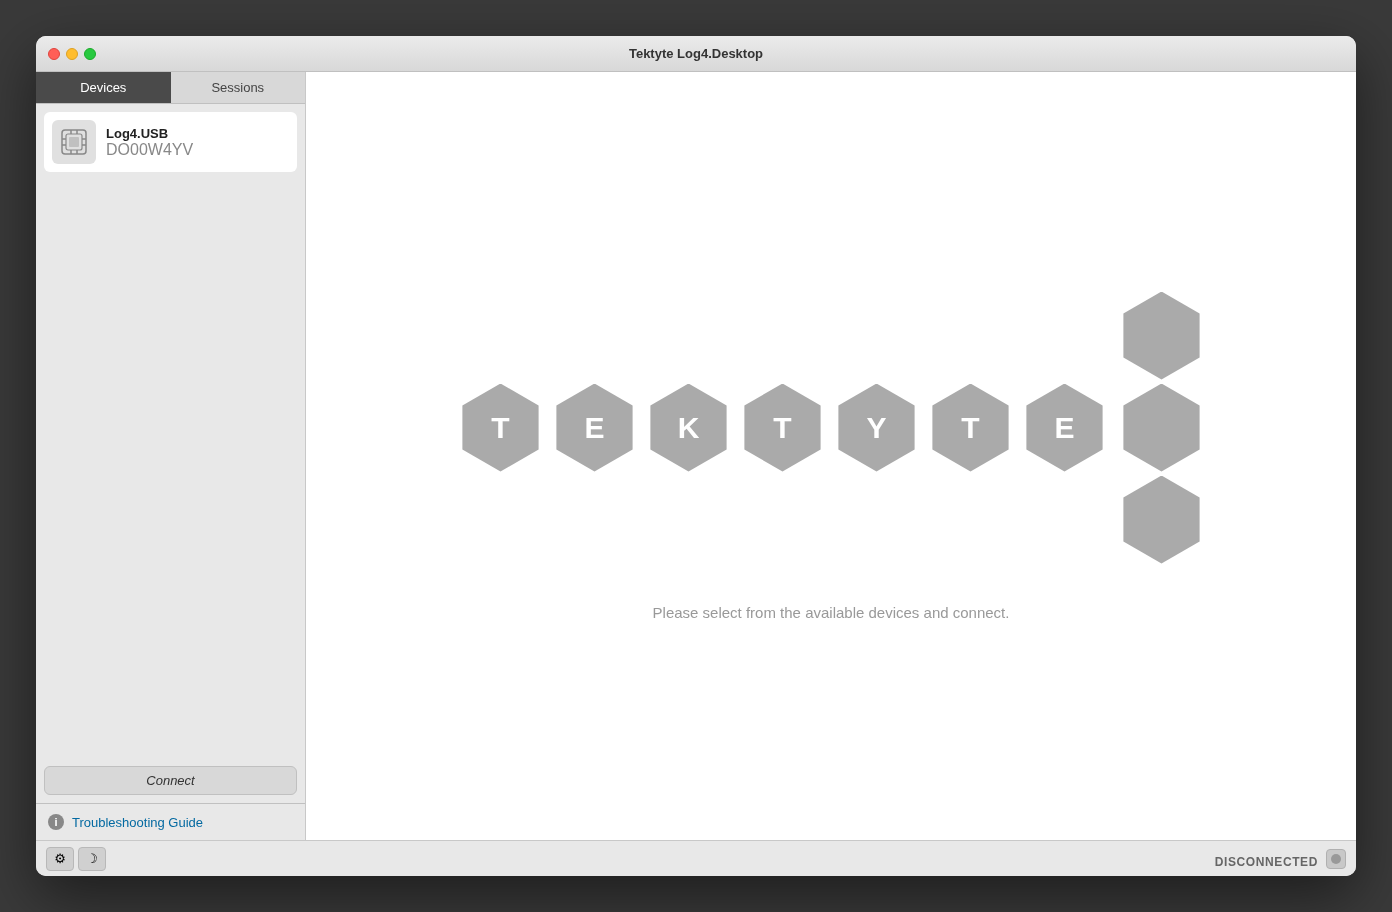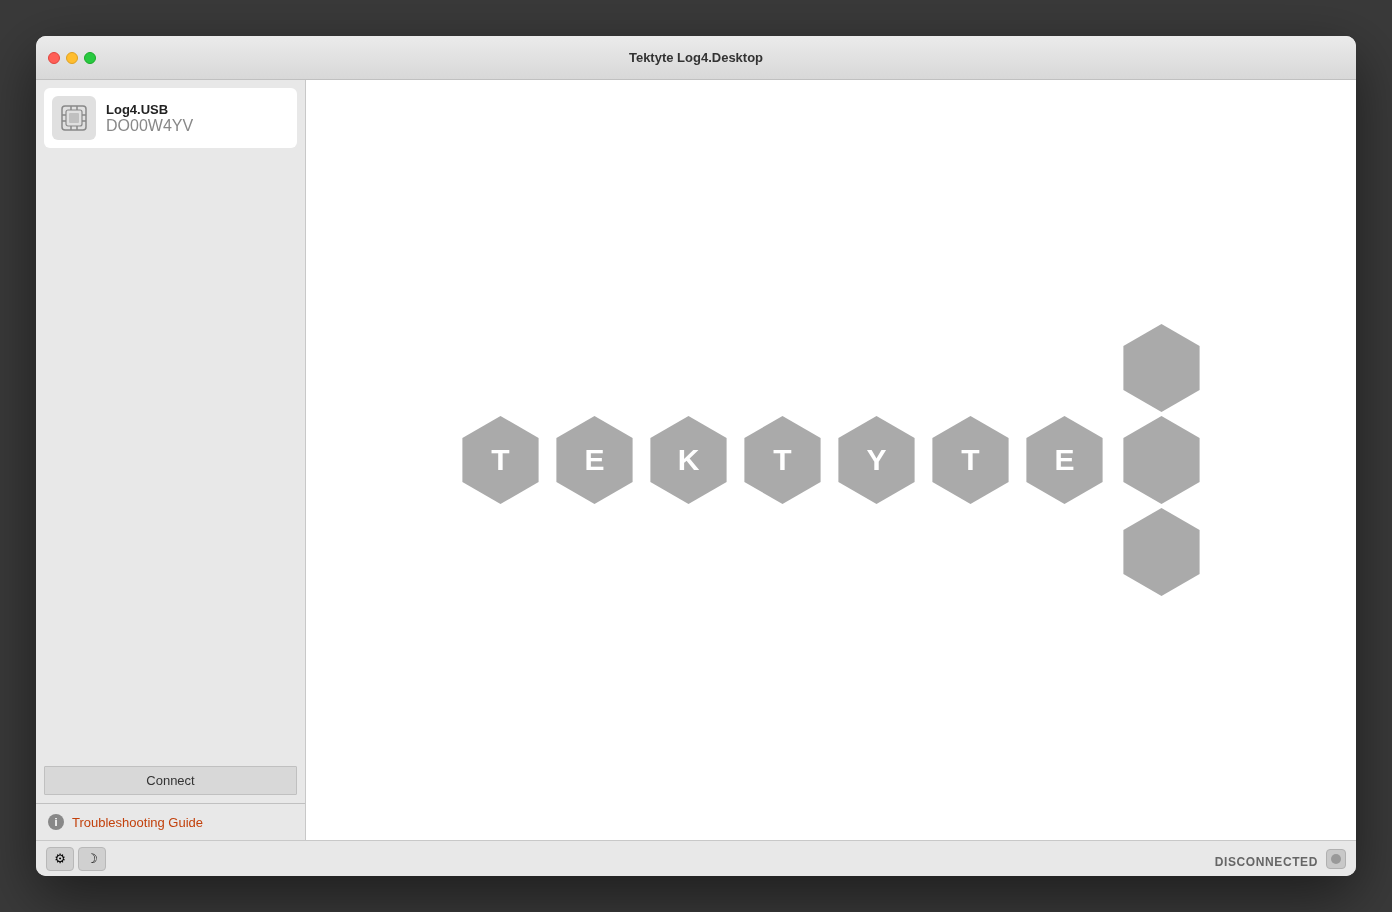--- a/index.html
+++ b/index.html
@@ -16,21 +16,21 @@
       height: 840px;
       background: #f0f0f0;
       border-radius: 10px;
       box-shadow: 0 20px 60px rgba(0,0,0,0.5);
       display: flex;
       flex-direction: column;
       overflow: hidden;
     }
     
     .title-bar {
-      height: 44px;
+      height: 36px;
       background: linear-gradient(to bottom, #ebebeb, #d8d8d8);
       border-bottom: 1px solid #c0c0c0;
       display: flex;
       align-items: center;
       position: relative;
       flex-shrink: 0;
     }
     .traffic-lights {
       display: flex;
       gap: 6px;
@@ -142,26 +142,27 @@
     }
     .device-id {
       font-size: 16px;
       color: #888;
     }
     .connect-btn {
       margin: 0 8px 8px 8px;
       padding: 6px 0;
       background: #d8d8d8;
       border: 1px solid #c0c0c0;
-      border-radius: 1px;
+      border-radius: 6px;
       font-size: 13px;
       color: #333;
       cursor: pointer;
       text-align: center;
       width: calc(100% - 16px);
+      font-style: italic;
     }
     .sidebar-footer {
       border-top: 1px solid #c0c0c0;
       padding: 10px 12px;
       display: flex;
       align-items: center;
       gap: 8px;
       cursor: pointer;
     }
     .info-icon {
@@ -172,21 +173,21 @@
       color: white;
       font-size: 11px;
       display: flex;
       align-items: center;
       justify-content: center;
       font-weight: bold;
       flex-shrink: 0;
     }
     .troubleshoot-text {
       font-size: 13px;
-      color: #c2410c;
+      color: #0369a1;
     }
     
     .content-area {
       flex: 1;
       background: white;
       display: flex;
       flex-direction: column;
       align-items: center;
       justify-content: center;
       position: relative;
@@ -287,20 +288,28 @@
       <div class="traffic-light maximize"></div>
     </div>
     <span class="title-bar-title">Tektyte Log4.Desktop</span>
   </div>
 
 
   <div class="main-layout">
 
     <div class="sidebar">
 
+      <div class="sidebar-tabs">
+        <div class="sidebar-tab active">
+          <span>Devices</span>
+        </div>
+        <div class="sidebar-tab">
+          <span>Sessions</span>
+        </div>
+      </div>
 
       <div class="device-list">
         <div class="device-item">
           <div class="device-icon">
             <svg viewBox="0 0 32 32">
               <rect x="4" y="4" width="24" height="24" rx="3" fill="none" stroke="#888" stroke-width="1.5"></rect>
               <rect x="8" y="8" width="16" height="16" rx="2" fill="none" stroke="#888" stroke-width="1.2"></rect>
               <rect x="11" y="11" width="10" height="10" rx="1" fill="#c0c0c0"></rect>
               <line x1="13" y1="4" x2="13" y2="8" stroke="#888" stroke-width="1.5"></line>
               <line x1="19" y1="4" x2="19" y2="8" stroke="#888" stroke-width="1.5"></line>
@@ -365,20 +374,21 @@
             </div>
 
             <div style="display: flex; flex-direction: column; margin-left: 3px;">
               <div class="hex" style="margin-bottom: 4px;"></div>
               <div class="hex"></div>
               <div class="hex" style="margin-top: 4px;"></div>
             </div>
           </div>
         </div>
 
+        <p class="placeholder-text">Please select from the available devices and connect.</p>
       </div>
     </div>
   </div>
 
   <div class="status-bar">
     <div class="status-bar-left">
       <button class="status-btn">
         <span>⚙</span>
       </button>
       <button class="status-btn">

